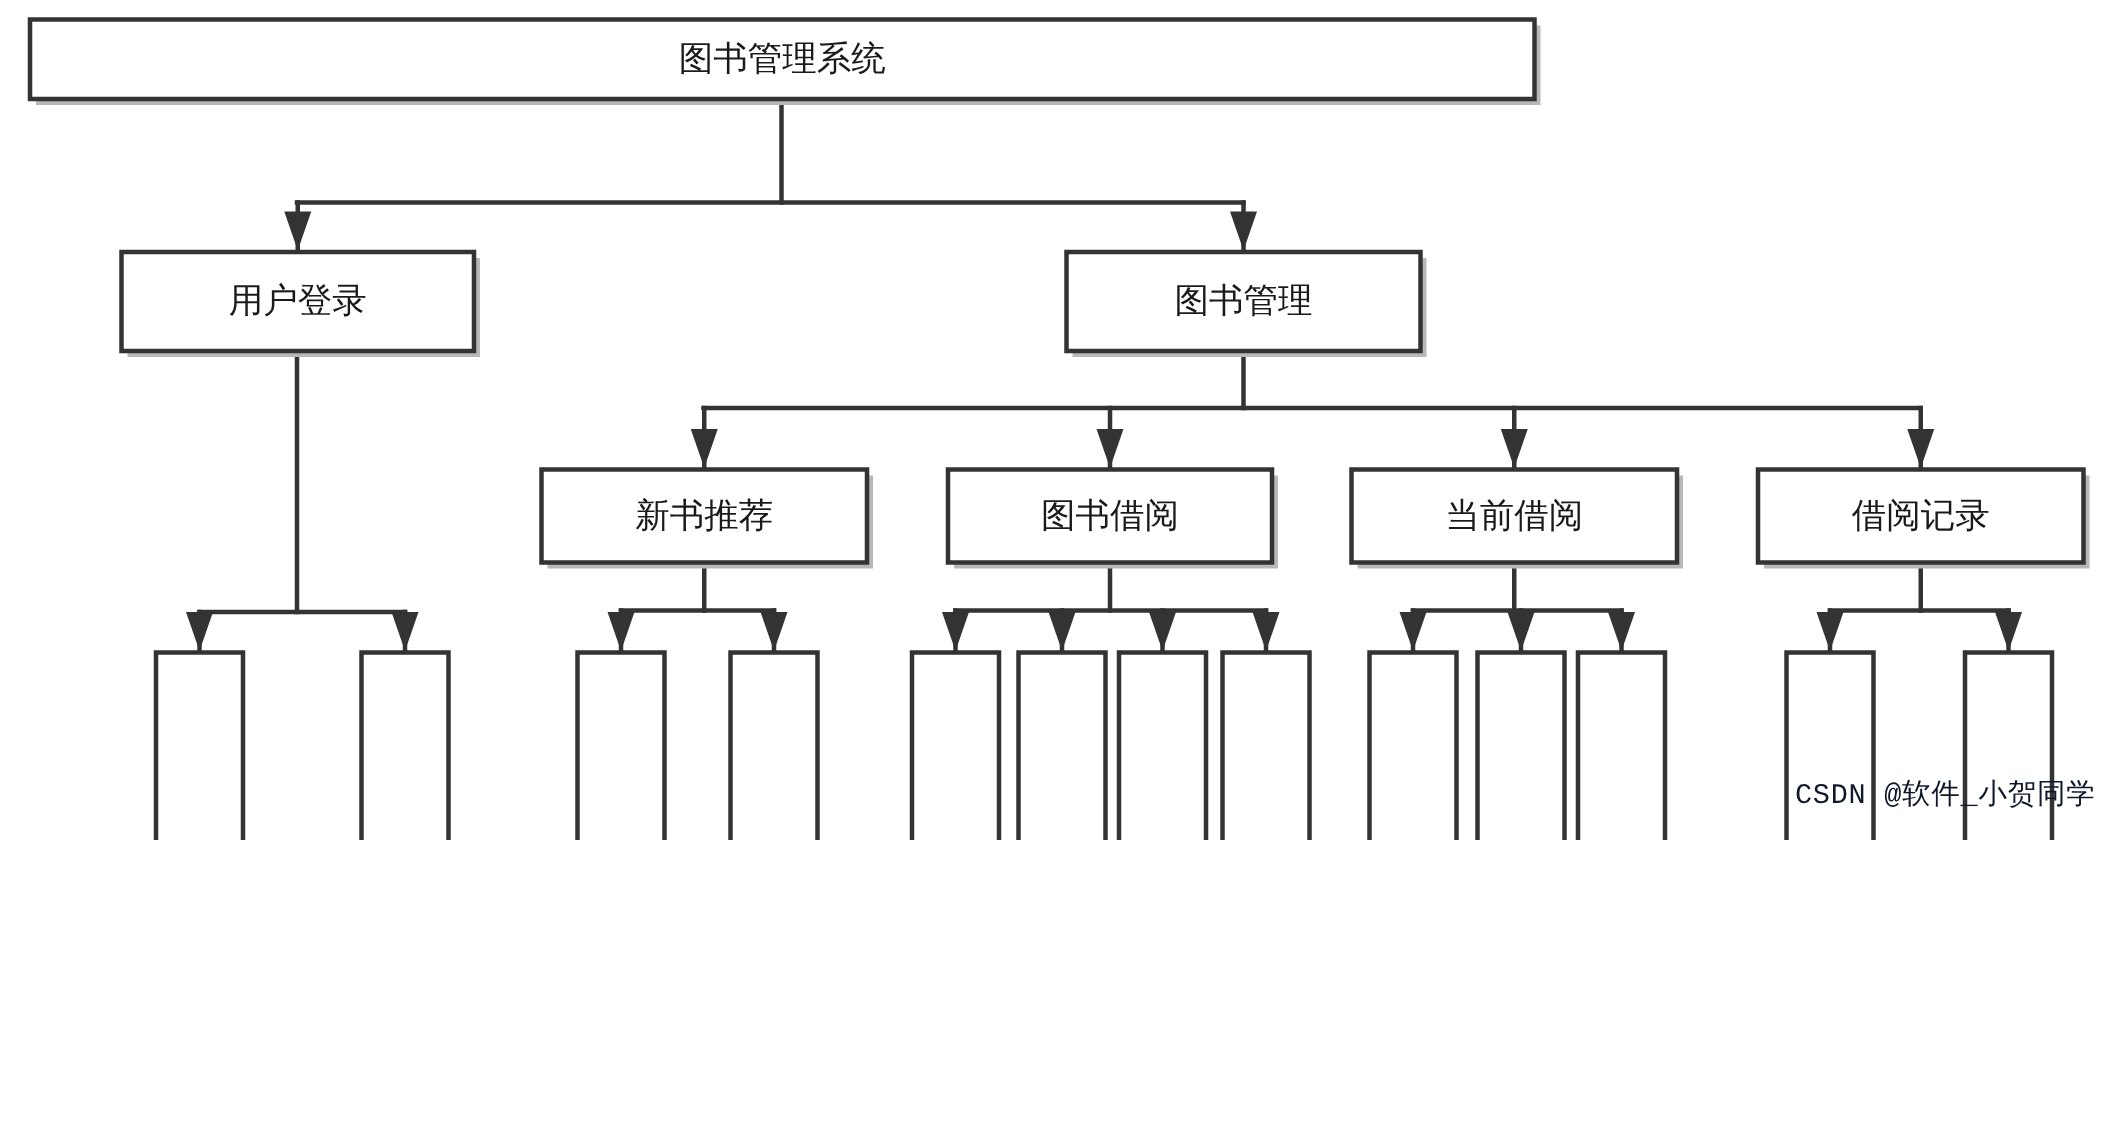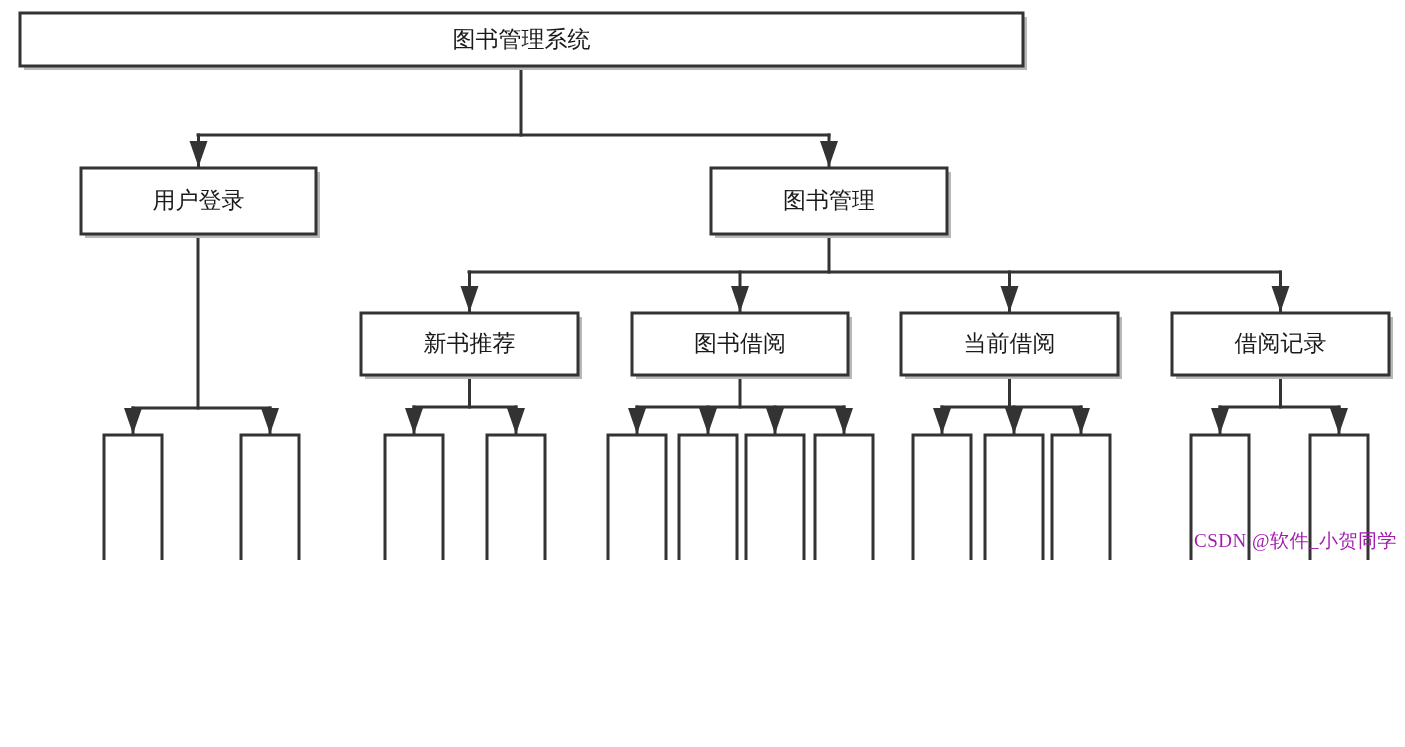--- a/index.html
+++ b/index.html
@@ -63,24 +63,24 @@
     justify-content: center;
     white-space: nowrap;
     pointer-events: none;
   }
   .leaf-label.center {
     align-items: center;
   }
   #watermark {
     position: absolute;
     right: 8px;
-    bottom: 6px;
-    font-family: Liberation Serif, serif;
+    bottom: 18px;
+    font-family: Liberation Mono, monospace;
     font-size: 19px;
-    color: #a21caf;
+    color: #0f172a;
     letter-spacing: 0.5px;
     white-space: nowrap;
   }
 </style>
 </head>
 <body>
 
 <div id="stage">
 
   <svg id="diagram-svg" viewBox="0 0 1405 747" xmlns="http://www.w3.org/2000/svg">

